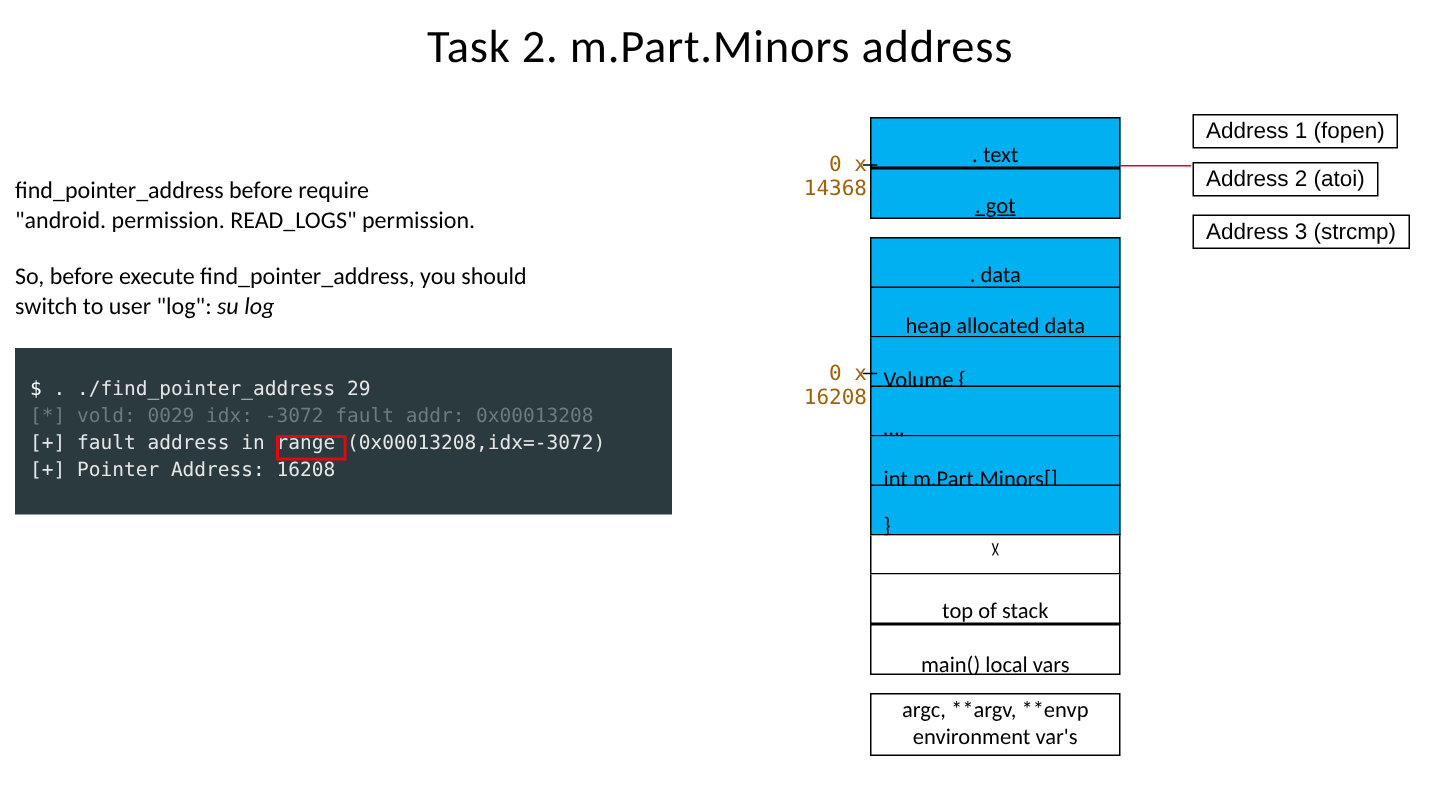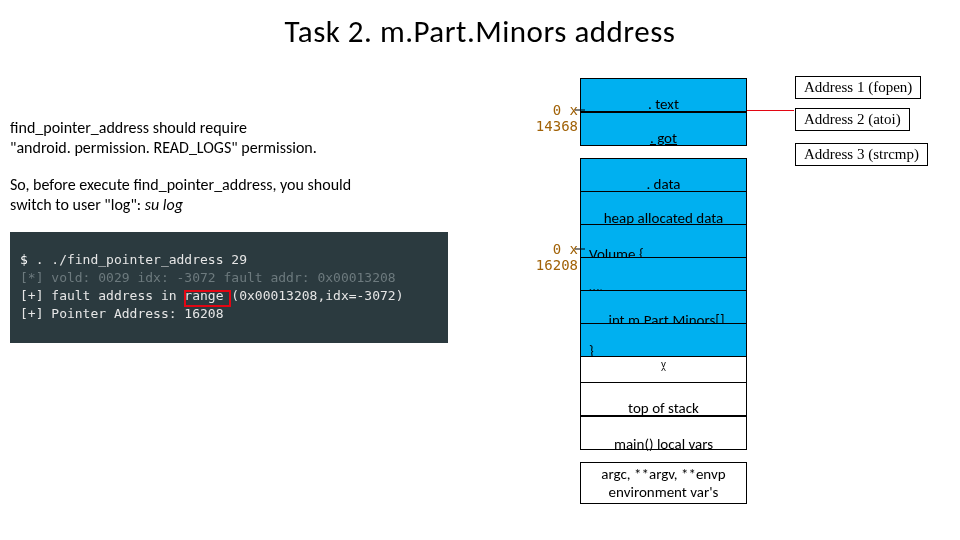--- a/index.html
+++ b/index.html
@@ -65,41 +65,41 @@
     position: relative;
     padding: 16px 2px;
   }
   .cyan { background: #00b0f0; }
   .mem-text { height: 20px; line-height: 18px; }
   .mem-got  { height: 20px; line-height: 18px; text-decoration: underline; }
   .mem-data { height: 20px; line-height: 18px; border-top: none; }
   .mem-heap { height: 22px; line-height: 20px; border-top: none; }
   .mem-vol  { height: 28px; line-height: 26px; border-top: none; text-align: left; padding-left: 8px;}
   .mem-dots { height: 24px; line-height: 24px; border-top: none; text-align: left; padding-left: 8px;}
-  .mem-mpart{ height: 28px; line-height: 26px; border-top: none; text-align: center; padding-left: 8px;}
+  .mem-mpart{ height: 28px; line-height: 26px; border-top: none; text-align: left; padding-left: 8px;}
   .mem-close{ height: 24px; line-height: 22px; border-top: none; text-align: left; padding-left: 8px;}
   .mem-arrow{ height: 26px; border-top: none; text-align: center; font-size: 11px; line-height: 7px; padding-top: 3px;}
   .mem-top  { height: 20px; line-height: 18px; border-top: none; }
   .mem-main { height: 24px; line-height: 22px; }
   .mem-argc { height: 42px; line-height: 18px; padding-top: 2px;}
   .gap { height: 12px; }
 
   .addr-label {
     position: absolute;
     font-family: "Consolas", monospace;
     font-size: 14px;
     color: #a16207;
   }
   .addr-got { left: 508px; top: 102px; width: 70px; text-align: right; }
   .addr-mpart { left: 508px; top: 241px; width: 70px; text-align: right; }
 
   .addr-box {
     position: absolute;
     border: 1.5px solid #000;
-    font-family: Liberation Serif, serif;
+    font-family: Liberation Sans, sans-serif;
     font-size: 15px;
     padding: 2px 8px;
     background: #fff;
     white-space: nowrap;
   }
   .addr1 { left: 795px; top: 76px; }
   .addr2 { left: 795px; top: 108px; }
   .addr3 { left: 795px; top: 143px; }
 
   .connector {
@@ -114,21 +114,21 @@
     pointer-events: none;
   }
 </style>
 </head>
 <body>
 
 <h1 class="title">Task 2. m.Part.Minors address</h1>
 
 <div class="left-col">
   <p class="para">
-    <span>find_pointer_address should require</span><br>
+    <span>find_pointer_address before require</span><br>
     <span>"android. permission. READ_LOGS" permission.</span>
   </p>
   <p class="para">
     <span>So, before execute find_pointer_address, you should</span><br>
     <span>switch to user "log": <i>su log</i></span>
   </p>
   <div class="terminal">
     <div>
       <span class="prompt">$</span><span> . ./find_pointer_address 29</span>
     </div>

